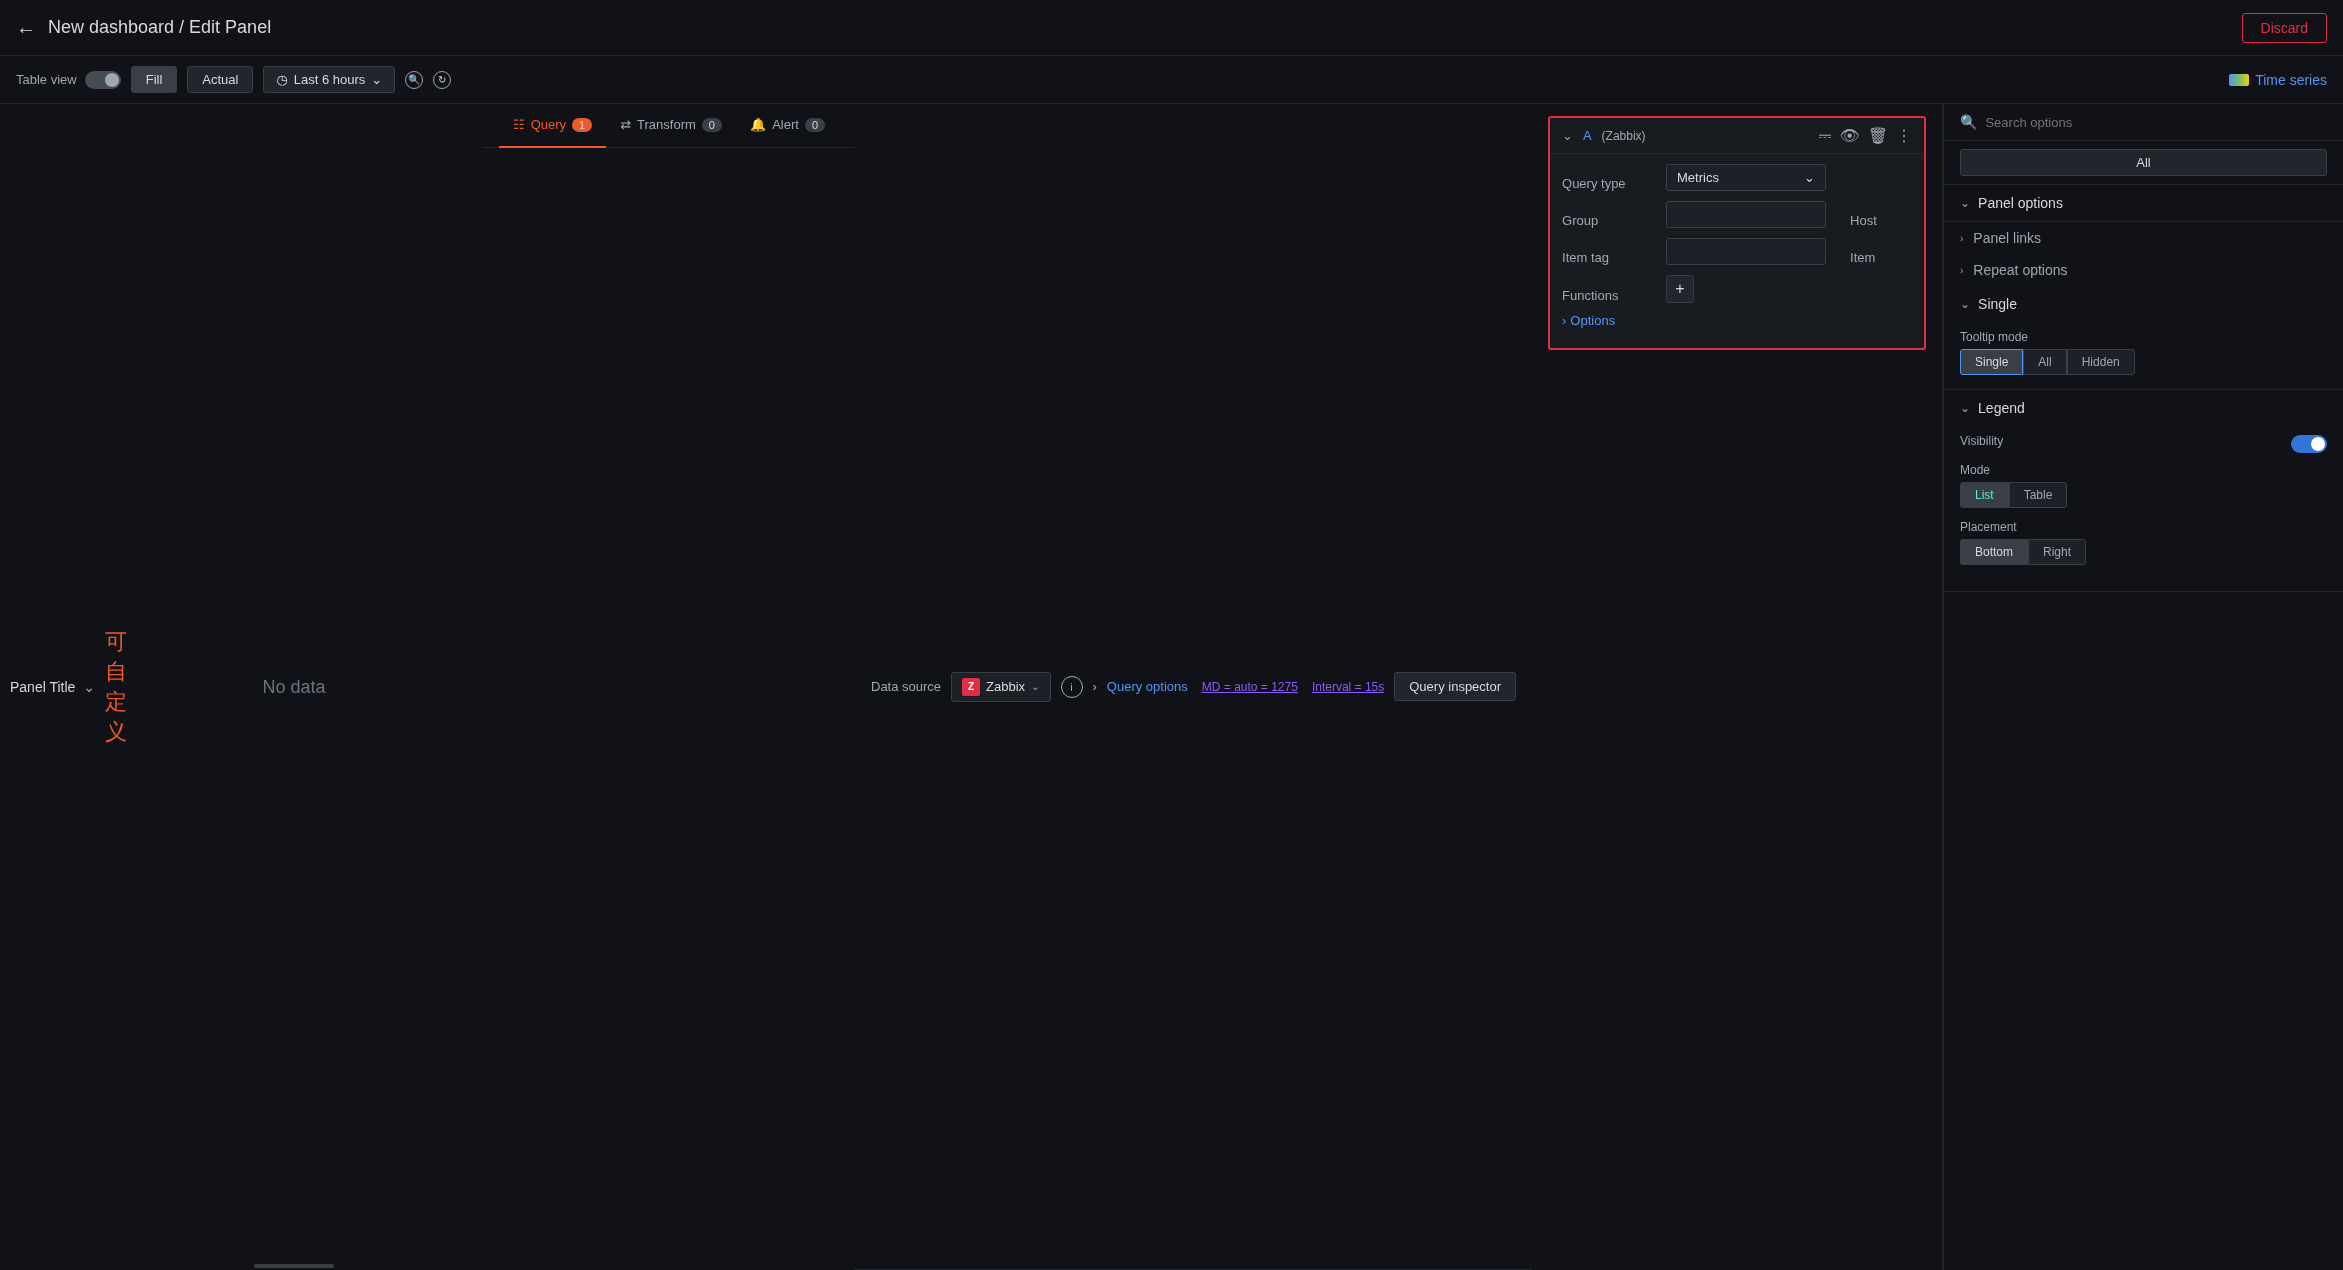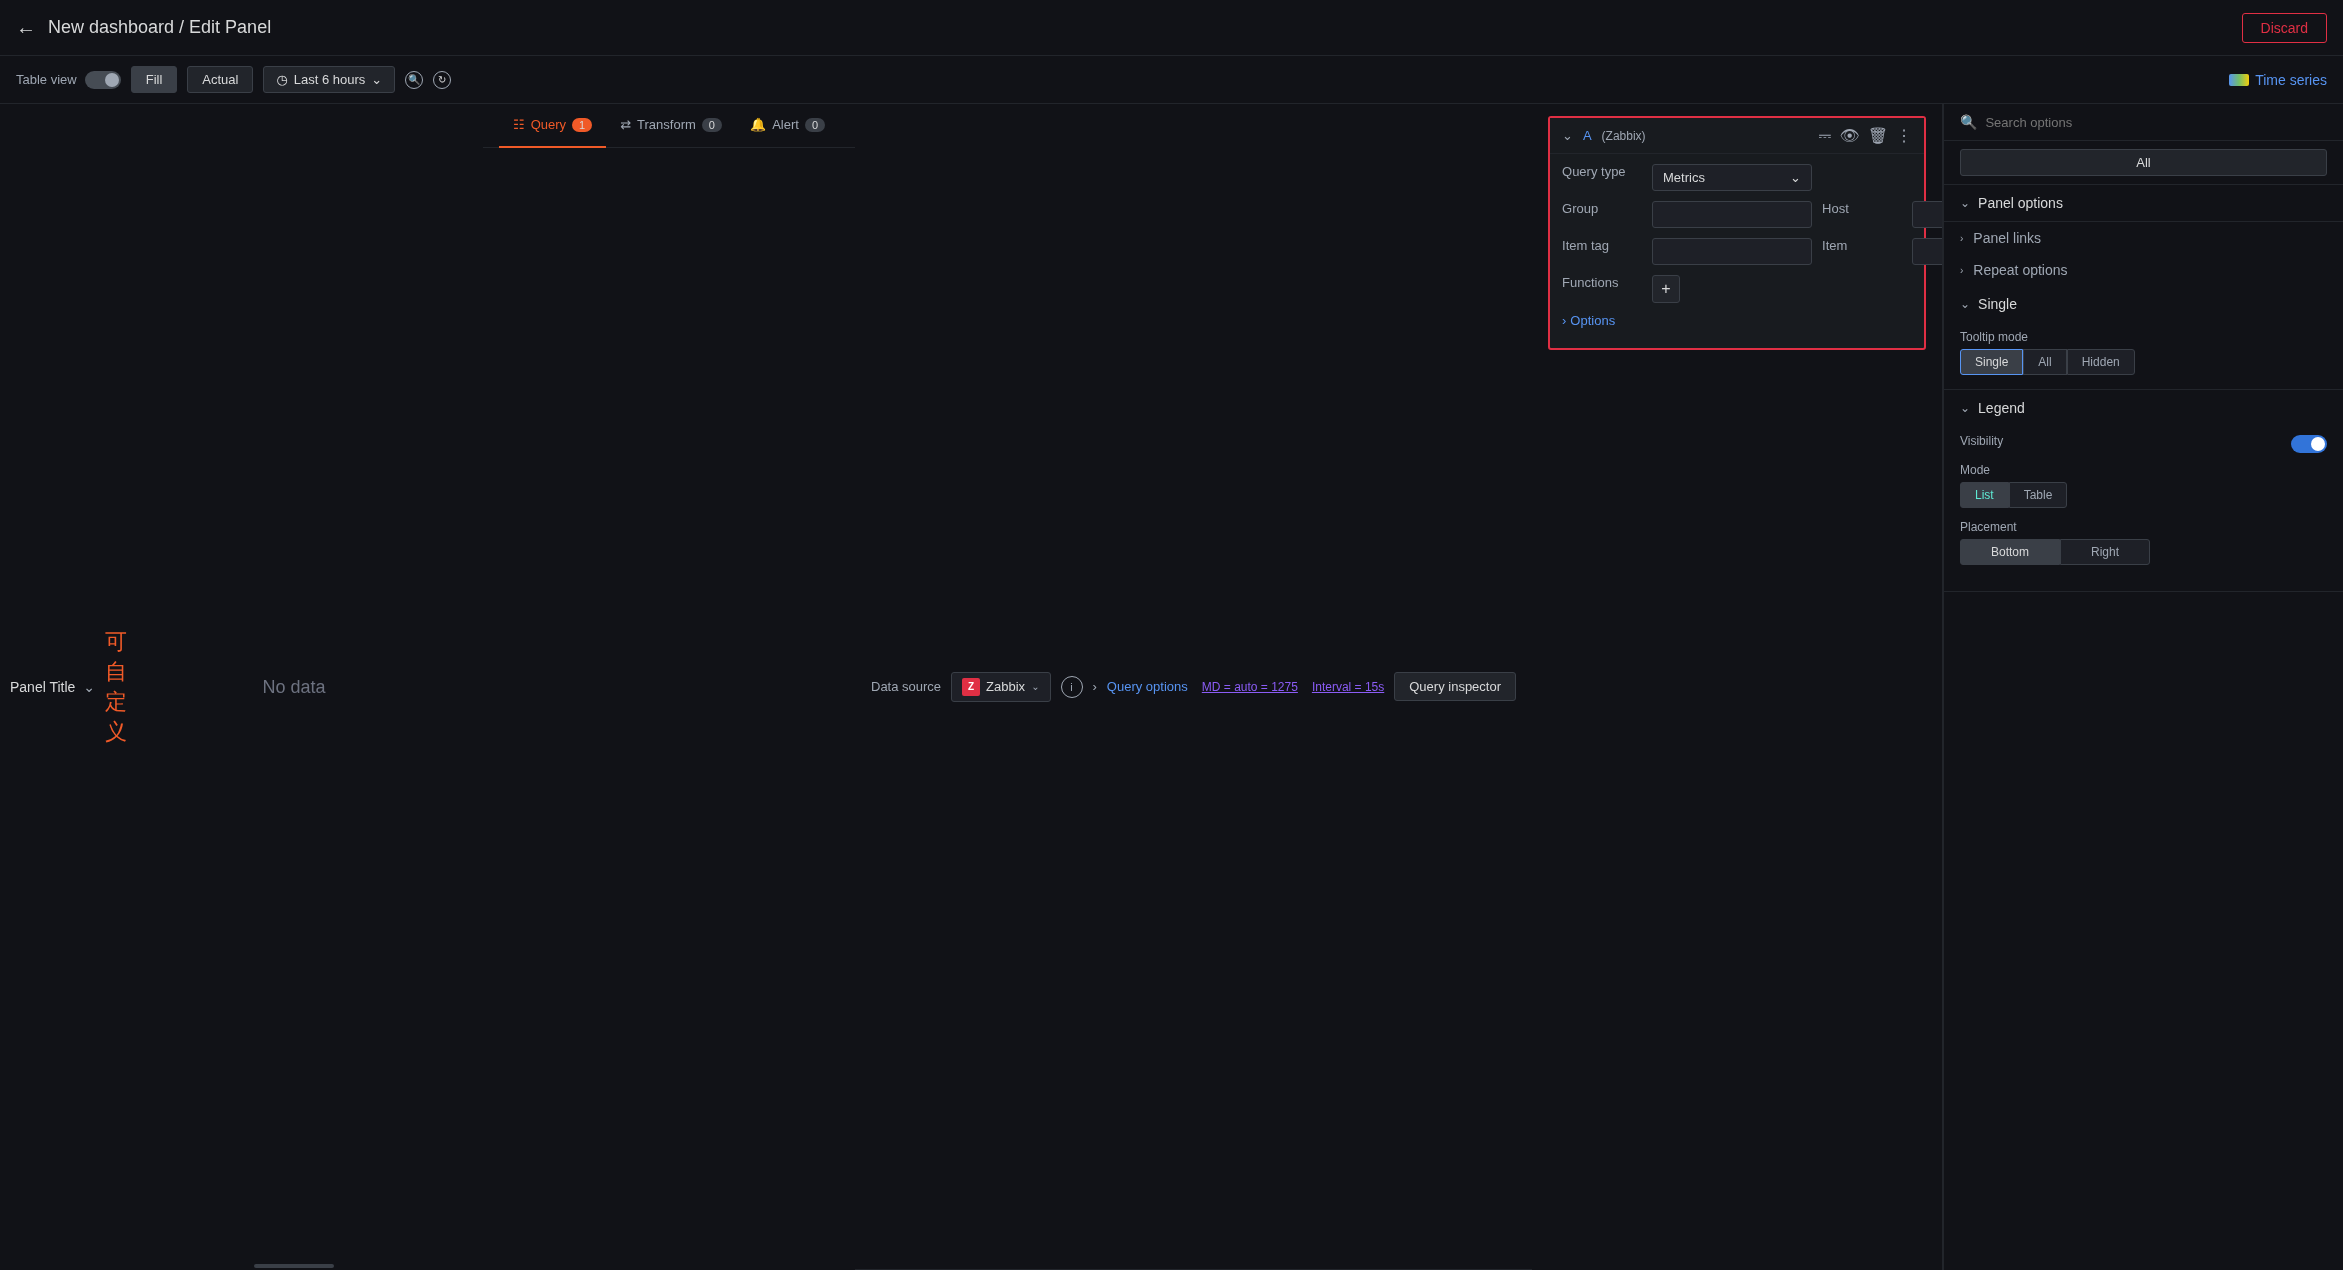--- a/index.html
+++ b/index.html
@@ -332,22 +332,22 @@
       color: #9fa7b3;
       cursor: pointer;
       font-size: 16px;
     }
 
     .query-form {
       padding: 10px 12px;
     }
     .query-form-row {
       display: flex;
-      align-items: flex-start;
-      gap: 10px;
+      align-items: flex-end;
+      gap: 24px;
       margin-bottom: 10px;
     }
     .form-label {
       color: #9fa7b3;
       font-size: 13px;
       min-width: 80px;
     }
     .form-select {
       background: #1e2027;
       border: 1px solid #3a3f47;
@@ -589,21 +589,21 @@
     
     .placement-btn-group {
       display: flex;
       gap: 0;
       margin-top: 5px;
     }
     .placement-btn {
       background: #1e2027;
       border: 1px solid #3a3f47;
       color: #9fa7b3;
-      padding: 5px 30px;
+      padding: 5px 14px;
       font-size: 12px;
       cursor: pointer;
     }
     .placement-btn.active {
       background: #3a3f47;
       color: #d8d9da;
     }
     .placement-btn:first-child { border-radius: 3px 0 0 3px; }
     .placement-btn:last-child { border-radius: 0 3px 3px 0; }
 

